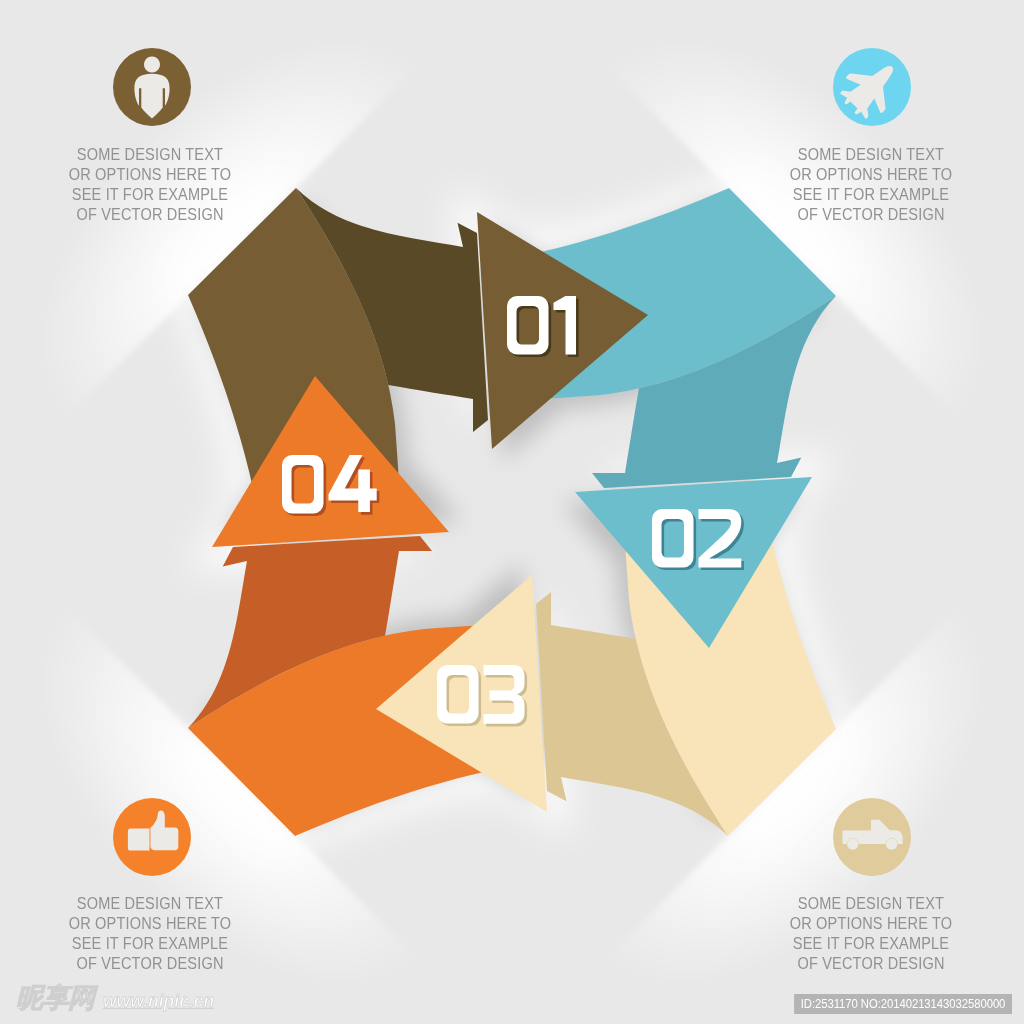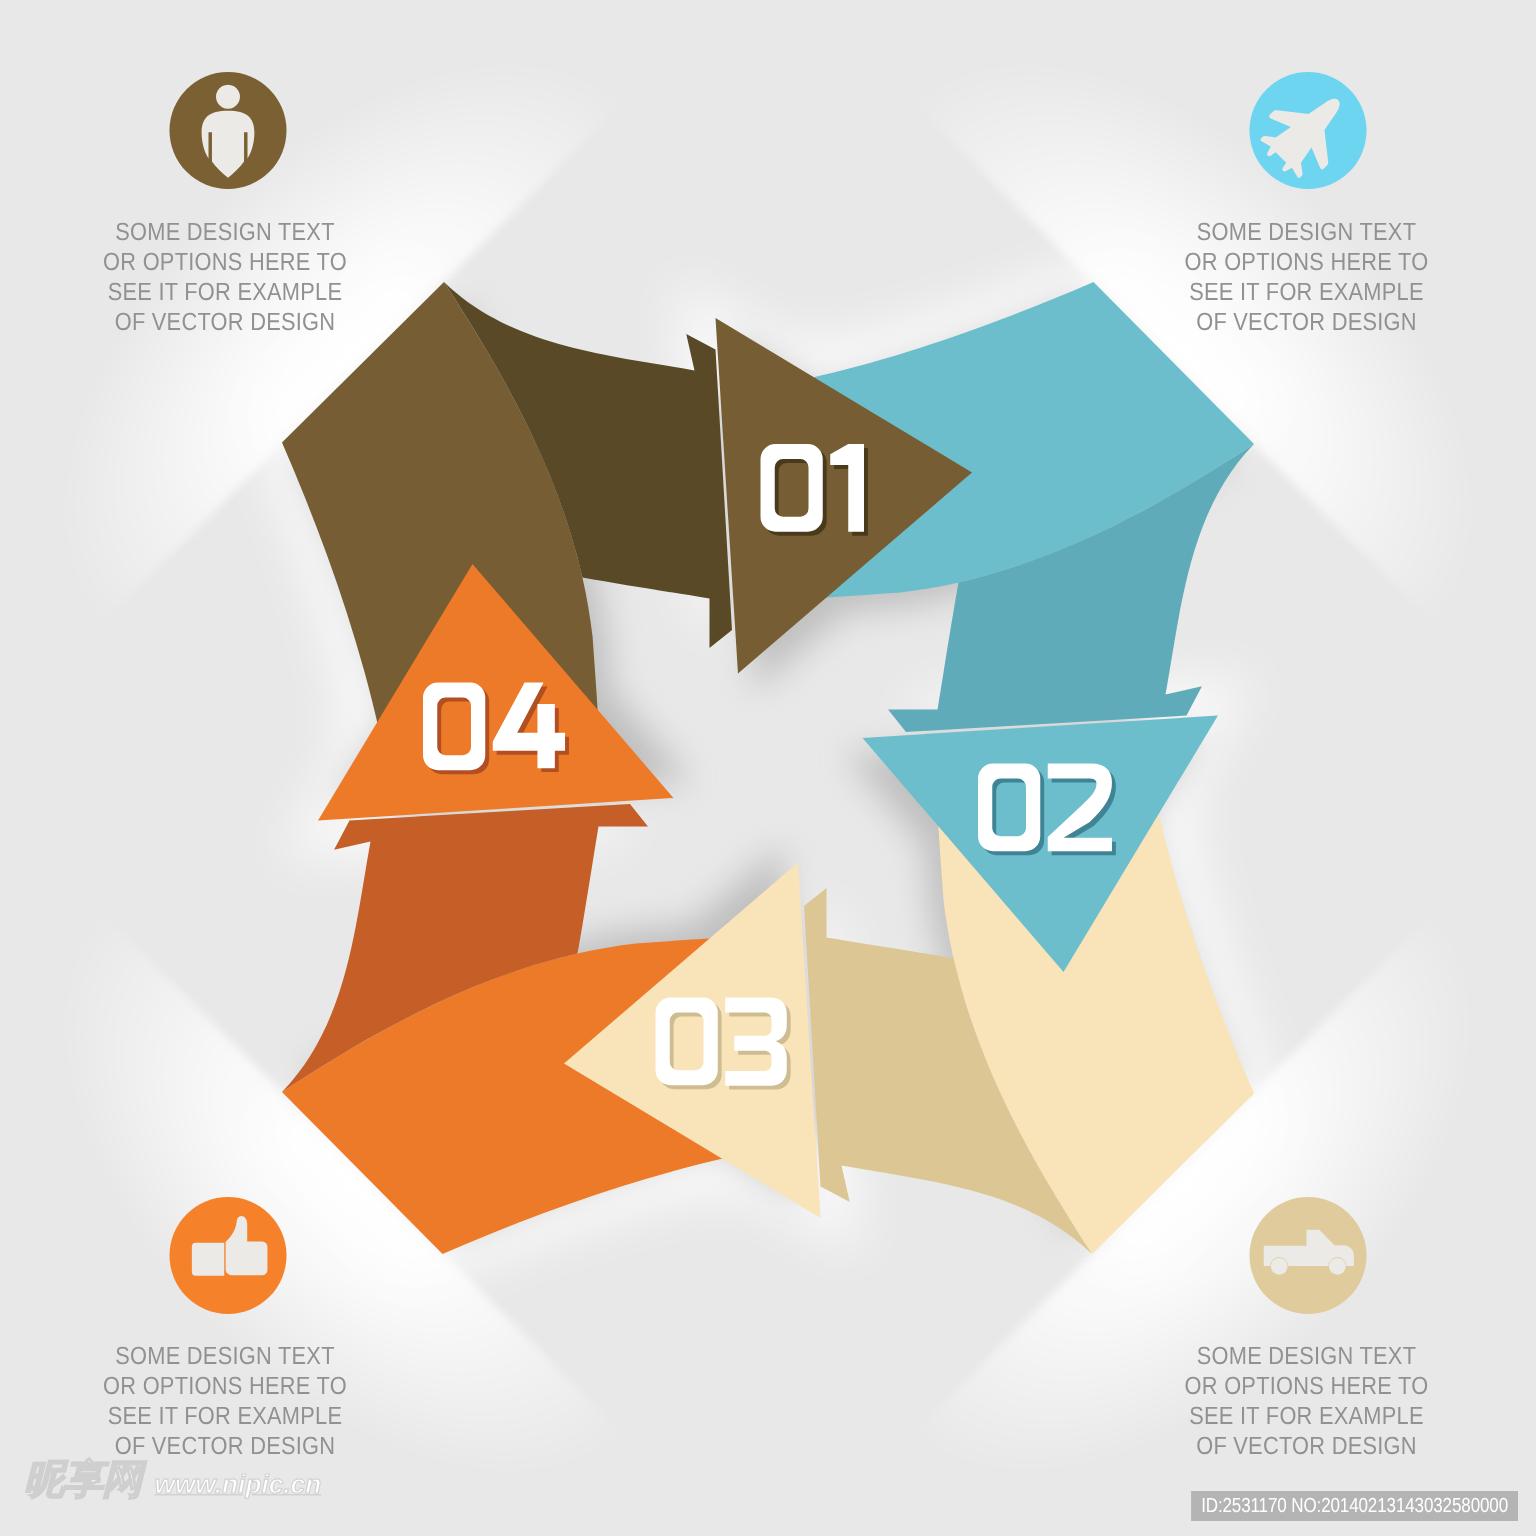--- a/index.html
+++ b/index.html
@@ -4,21 +4,21 @@
 <title>Four Step Arrow Infographic</title>
 <style>
   html,body{margin:0;padding:0;background:#e8e8e8;}
   body{width:1024px;height:1024px;overflow:hidden;
        font-family:"Liberation Sans",sans-serif;}
   #stage{position:relative;width:1024px;height:1024px;overflow:hidden;background:#7f1d1d;}
   #art{position:absolute;left:0;top:0;width:1024px;height:1024px;display:block;}
   .cap{position:absolute;color:#919191;font-size:16.6px;line-height:20px;
        letter-spacing:0.2px;white-space:pre-line;text-align:center;
        transform:scaleX(0.876);transform-origin:center top;}
-  .wm{position:absolute;left:16px;bottom:20px;display:flex;align-items:baseline;}
+  .wm{position:absolute;left:16px;bottom:8px;display:flex;align-items:baseline;}
   .wm-logo{font-size:27px;font-weight:bold;color:#fff;font-style:italic;letter-spacing:-1px;
            -webkit-text-stroke:1px #cfcfcf;}
   .wm-site{font-size:17.5px;font-style:italic;font-weight:bold;color:#fff;margin-left:9px;text-decoration:underline;
            -webkit-text-stroke:0.8px #d2d2d2;}
   .idbar{position:absolute;right:12px;bottom:10.5px;background:#b4b4b4;color:#fff;
          font-size:13.6px;padding:2px 8px 3px;letter-spacing:-0.1px;line-height:15px;
          transform:scaleX(0.835);transform-origin:right center;}
 </style>
 </head>
 <body>

